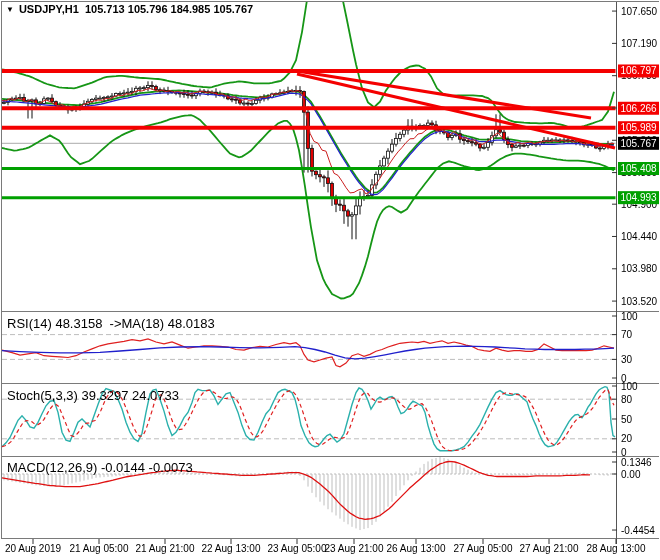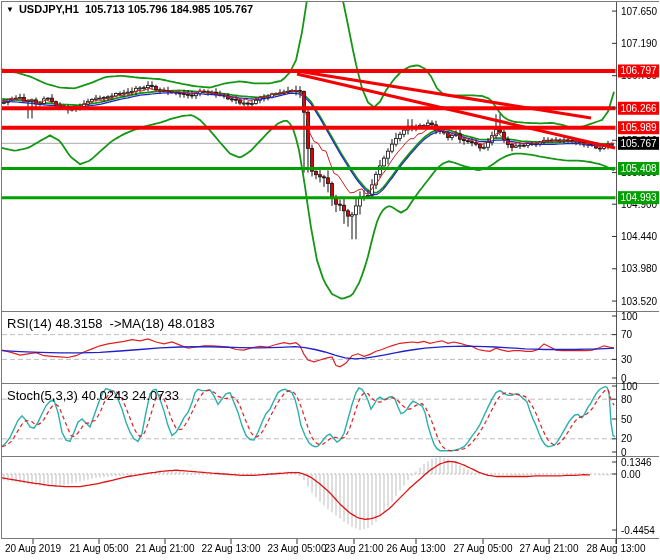--- a/index.html
+++ b/index.html
@@ -16,21 +16,22 @@
 </style>
 </head>
 <body>
 
 <div id="chart-window">
   <div id="title-bar">
     <span class="arrow">▼</span>
     <span>USDJPY,H1  105.713 105.796 184.985 105.767</span>
   </div>
   <div id="rsi-label" class="ind-label">RSI(14) 48.3158  -&gt;MA(18) 48.0183</div>
-  <div id="stoch-label" class="ind-label">Stoch(5,3,3) 40.0243 24.0733</div>
+  <div id="stoch-label" class="ind-label">Stoch(5,3,3) 39.3297 24.0733</div>
+  <div id="macd-label" class="ind-label">MACD(12,26,9) -0.0144 -0.0073</div>
 
   <svg id="chart-svg" width="660" height="560">
     <defs>
       <clipPath id="clip-main">
           <rect x="2" y="2" width="614" height="308"></rect>
         </clipPath>
       <clipPath id="clip-rsi">
           <rect x="2" y="313" width="614" height="69"></rect>
         </clipPath>
       <clipPath id="clip-stoch">

